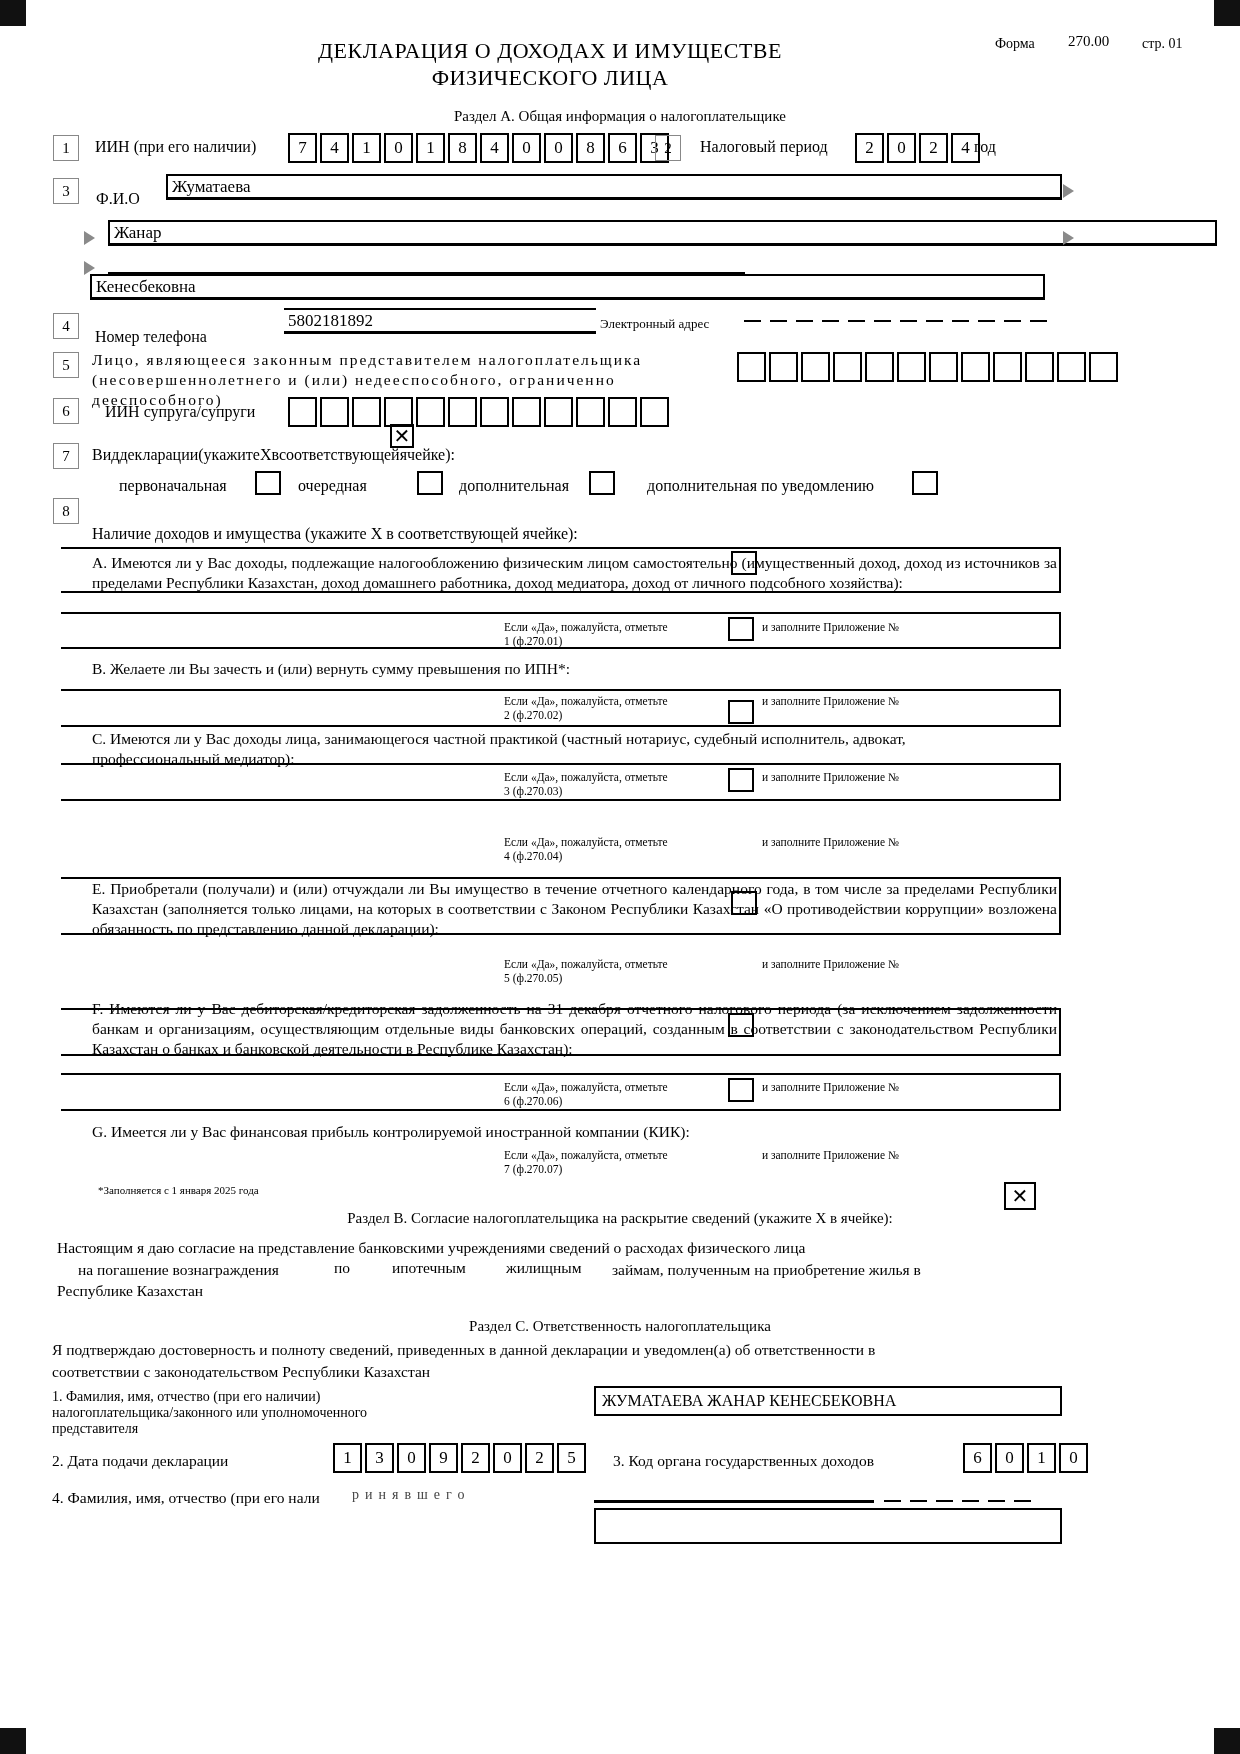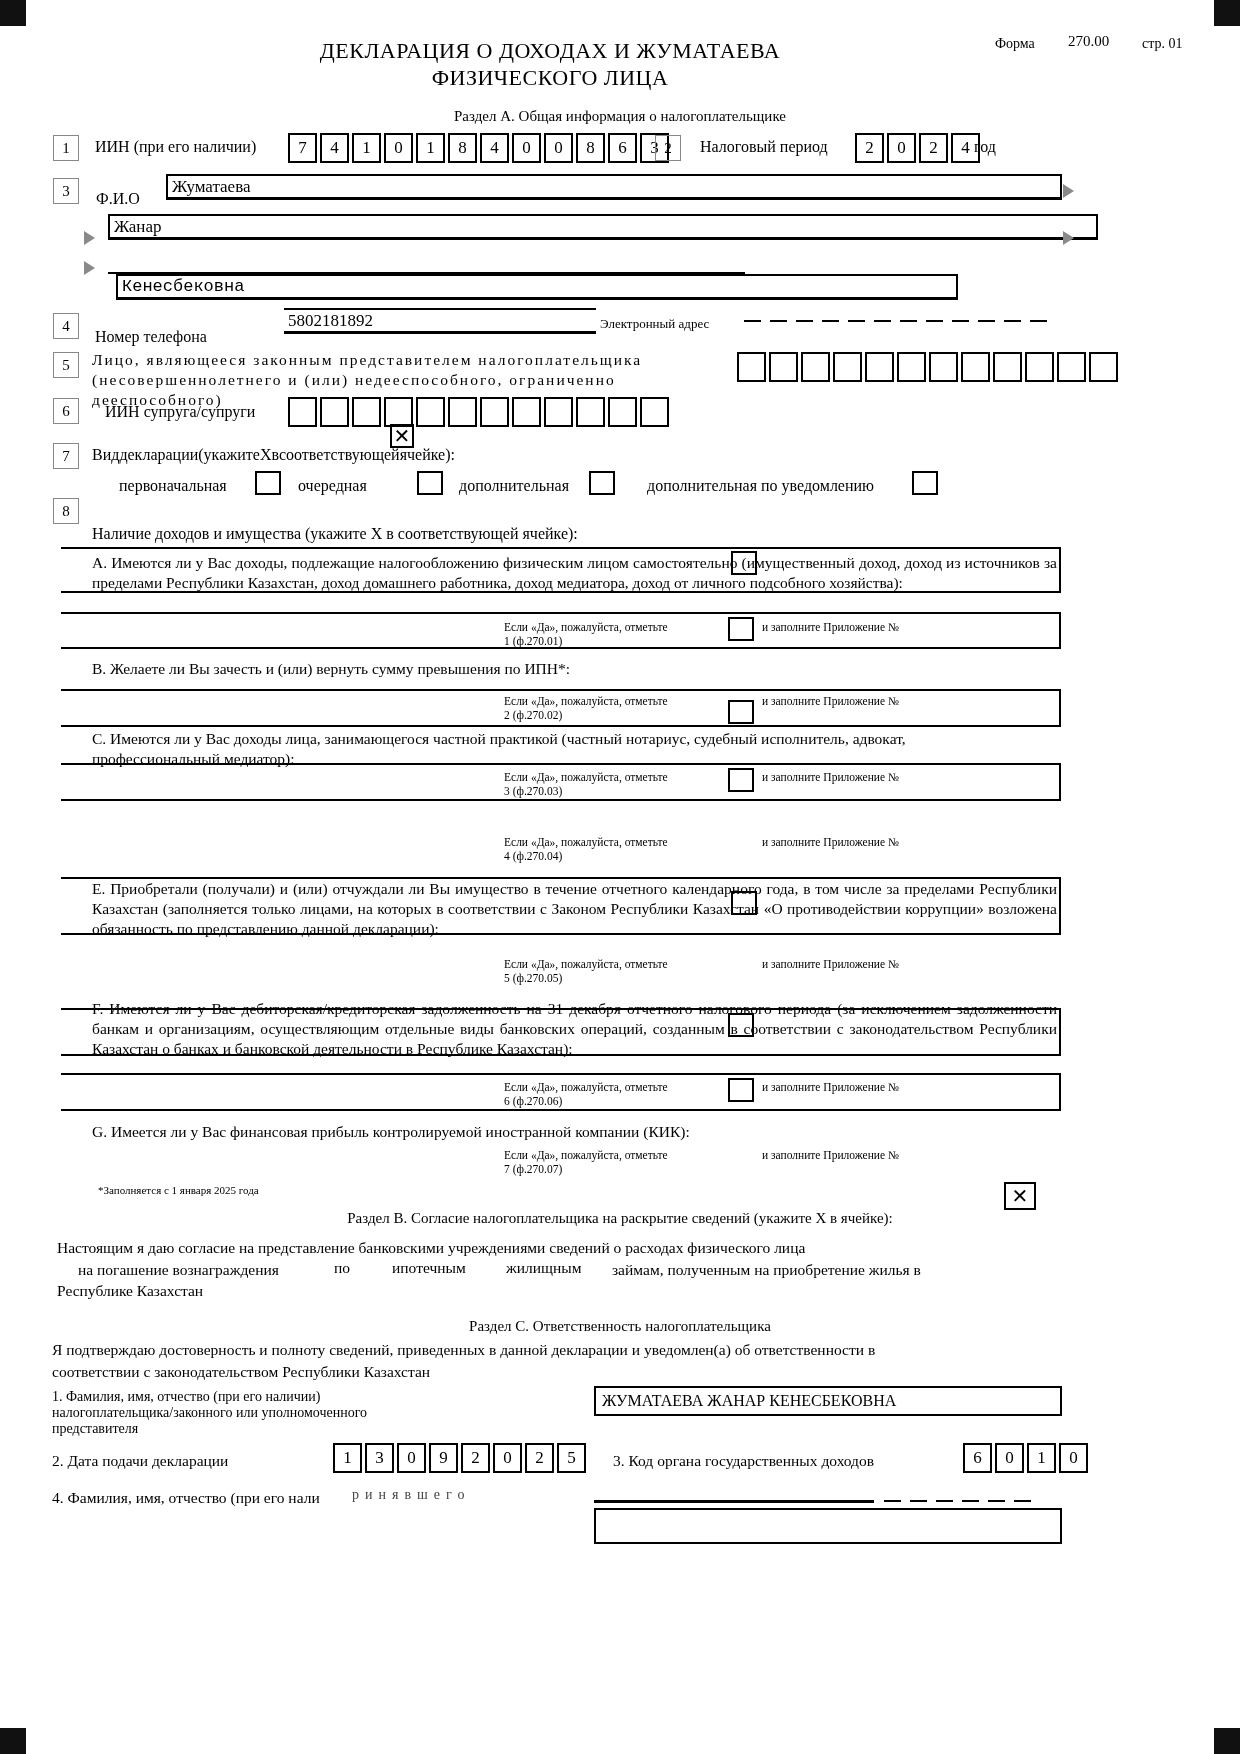--- a/index.html
+++ b/index.html
@@ -34,21 +34,21 @@
 <body>
 
 <div class="page">
 
   <div class="corner c-tl"></div>
   <div class="corner c-tr"></div>
   <div class="corner c-bl"></div>
   <div class="corner c-br"></div>
 
   <div class="abs" style="left:230px;top:38px;width:640px;">
-    <div class="title">ДЕКЛАРАЦИЯ О ДОХОДАХ И ЖУМАТАЕВА</div>
+    <div class="title">ДЕКЛАРАЦИЯ О ДОХОДАХ И ИМУЩЕСТВЕ</div>
     <div class="title">ФИЗИЧЕСКОГО ЛИЦА</div>
   </div>
 
   <div class="abs formlab" style="left:995px;top:36px;">Форма</div>
   <div class="abs formnum" style="left:1068px;top:33px;">270.00</div>
   <div class="abs formpg" style="left:1142px;top:36px;">стр. 01</div>
 
   <div class="abs sec-head" style="left:0;top:108px;width:1240px;">Раздел А. Общая информация о налогоплательщике</div>
 
   <div class="abs numbox" style="left:53px;top:135px;">1</div>
@@ -77,26 +77,26 @@
       <div class="cell">4</div>
     </div>
   <div class="abs lbl" style="left:974px;top:138px;">год</div>
 
   <div class="abs numbox" style="left:53px;top:178px;">3</div>
   <div class="abs lbl" style="left:96px;top:190px;">Ф.И.О</div>
   <div class="abs uline" style="left:166px;top:174px;width:896px;">Жуматаева</div>
   <div class="abs tri" style="left:1063px;top:184px;"></div>
 
   <div class="abs tri" style="left:84px;top:231px;"></div>
-  <div class="abs uline" style="left:108px;top:214px;width:990px;">Жанар</div>
+  <div class="abs uline" style="left:108px;top:220px;width:1109px;">Жанар</div>
   <div class="abs tri" style="left:1063px;top:231px;"></div>
 
   <div class="abs tri" style="left:84px;top:261px;"></div>
   <div class="abs" style="left:108px;top:272px;width:637px;height:2px;background:#000;"></div>
-  <div class="abs uline" style="left:116px;top:274px;width:842px;font-family:Liberation Mono, monospace;">Кенесбековна</div>
+  <div class="abs uline" style="left:90px;top:274px;width:955px;">Кенесбековна</div>
 
   <div class="abs numbox" style="left:53px;top:313px;">4</div>
   <div class="abs lbl" style="left:95px;top:316px;margin-top:12px;">Номер телефона</div>
   <div class="abs uline" style="left:284px;top:308px;width:312px;border-left:none;border-right:none;border-top:2px solid #000;">5802181892</div>
   <div class="abs tiny" style="left:600px;top:316px;font-size:13px;">Электронный адрес</div>
   <div class="abs dashline" style="left:744px;top:320px;">
     <div class="dash"></div>
       <div class="dash"></div>
       <div class="dash"></div>
       <div class="dash"></div>

